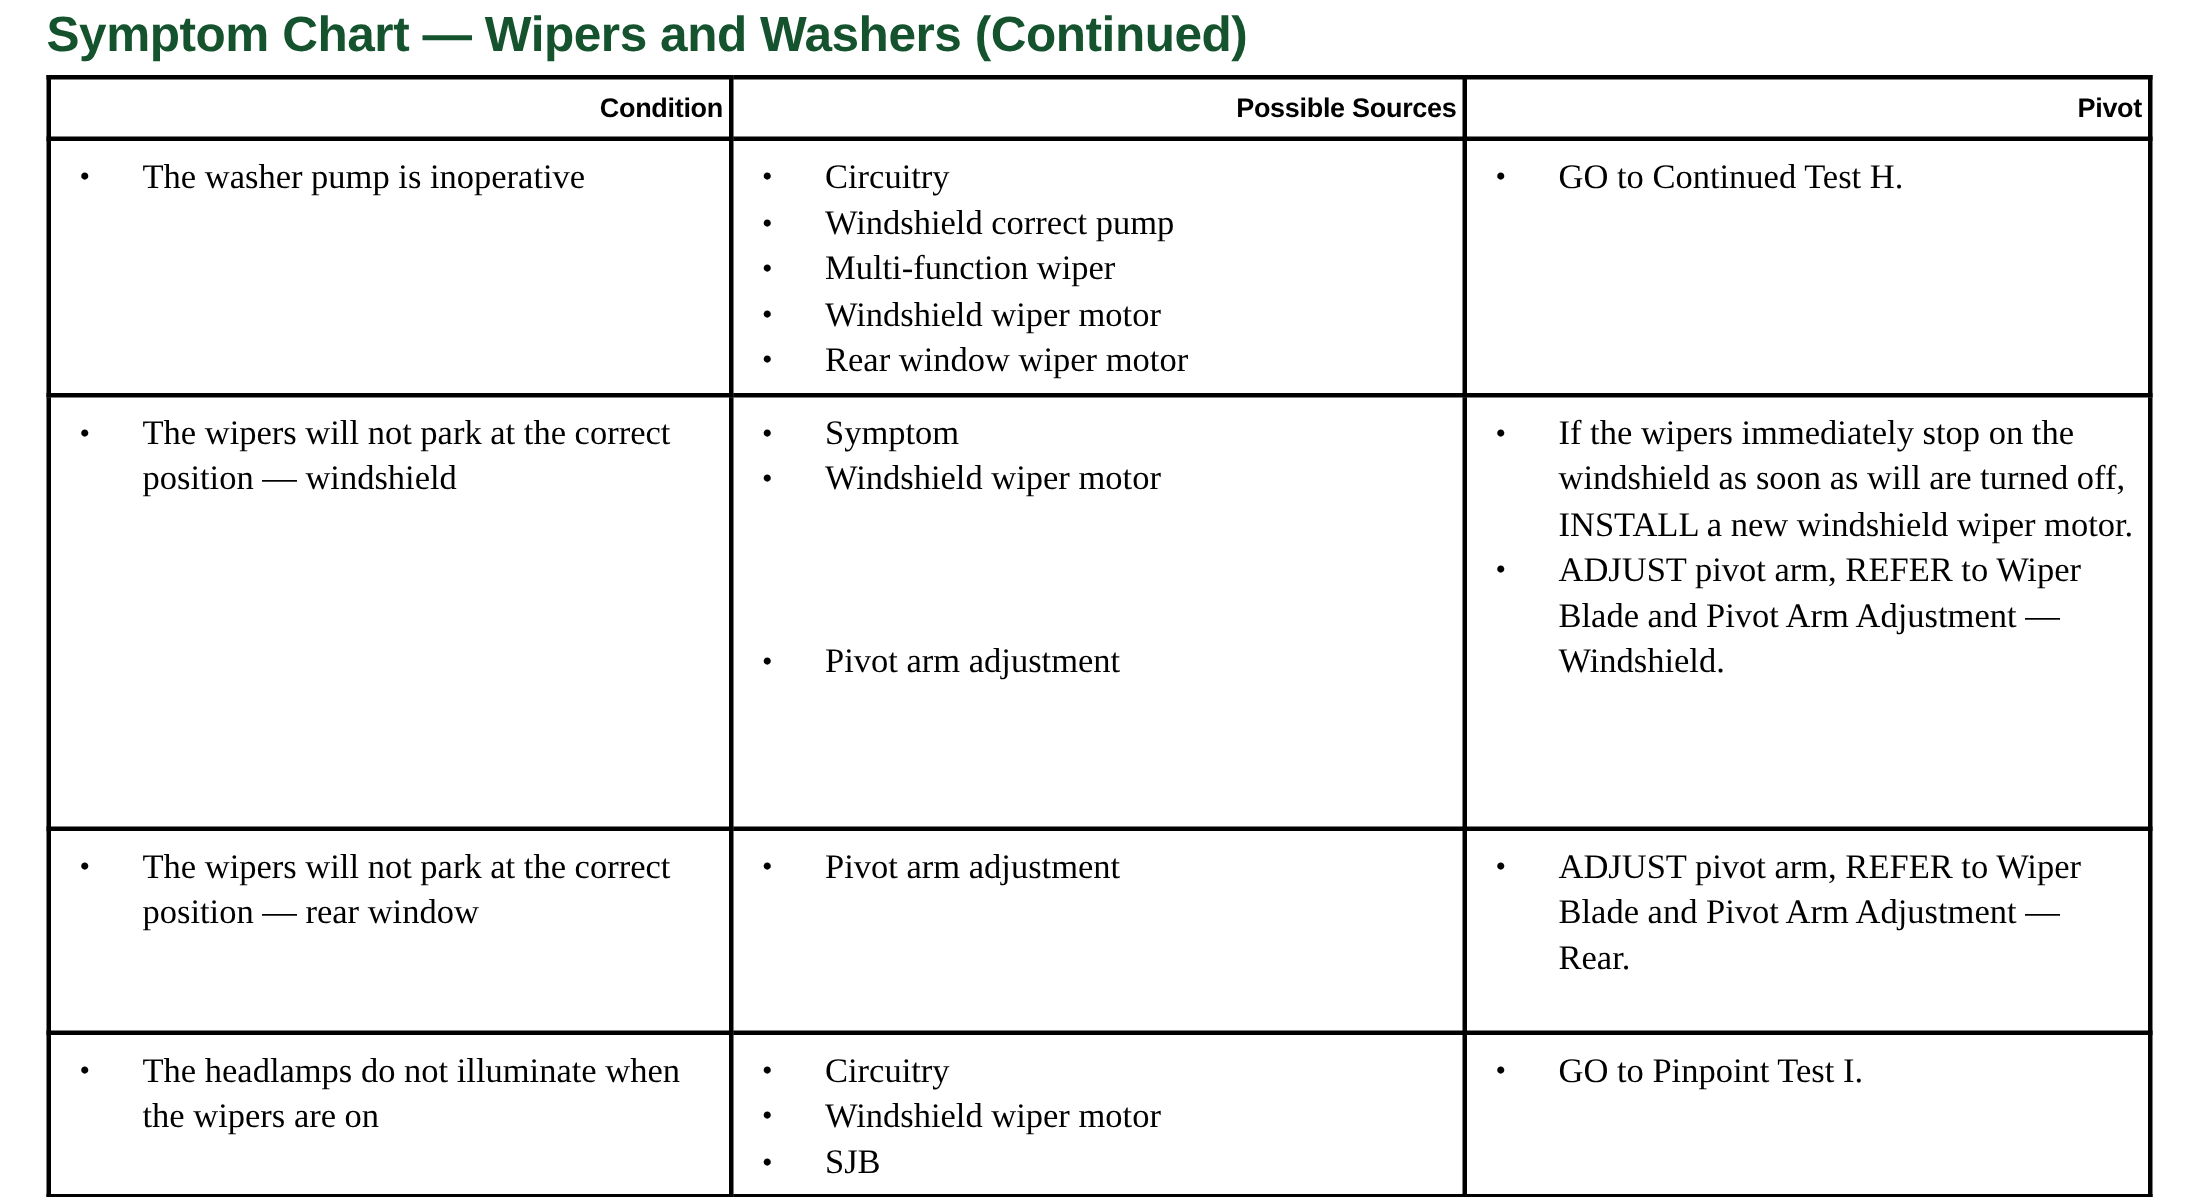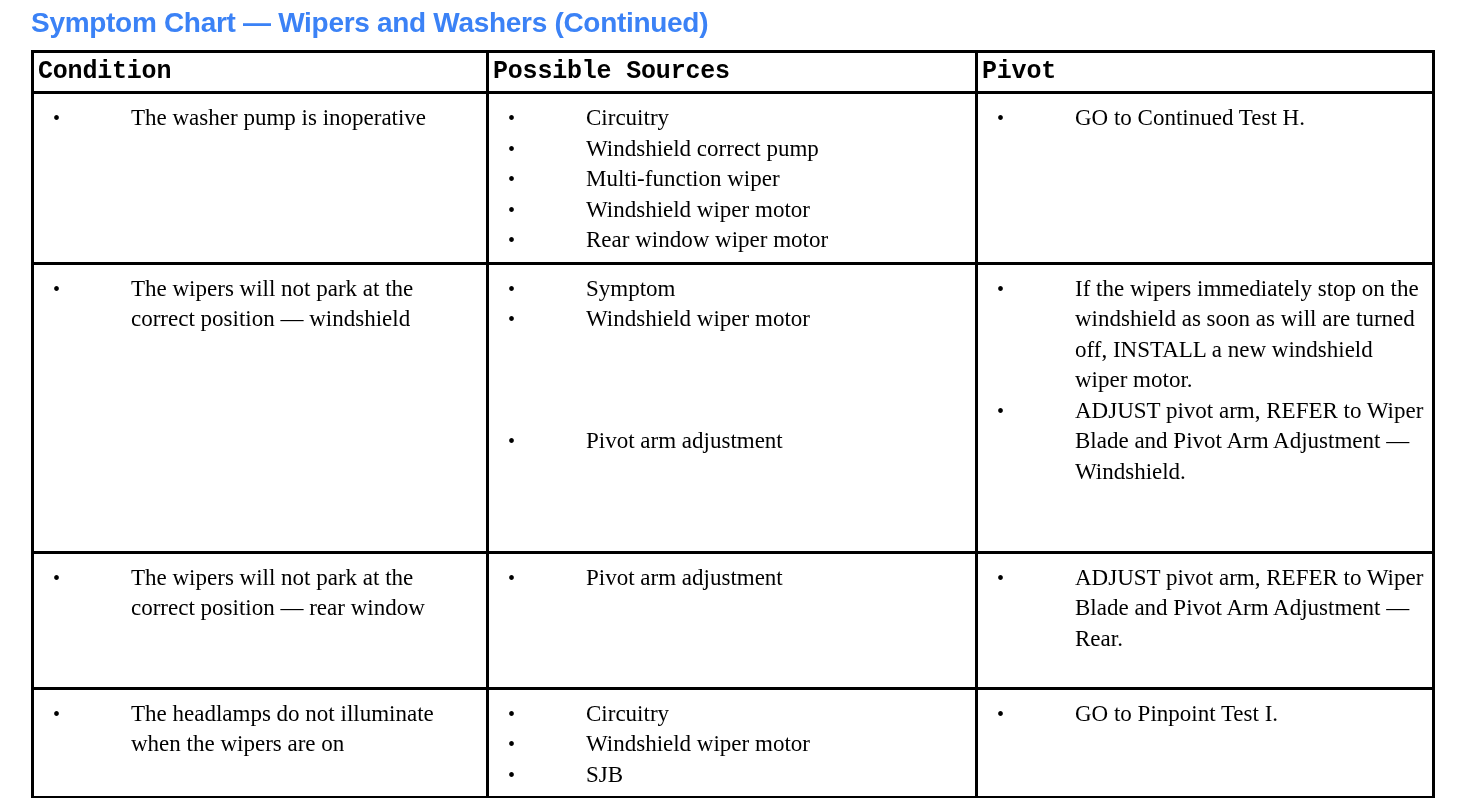--- a/index.html
+++ b/index.html
@@ -18,47 +18,47 @@
     position: relative;
     width: 1472px;
     height: 798px;
   }
   .doc-title {
     position: absolute;
     left: 31px;
     top: 8px;
     font-family: "Liberation Sans", "DejaVu Sans", sans-serif;
     font-weight: bold;
-    font-size: 28px;
+    font-size: 33px;
     line-height: 30px;
     letter-spacing: -0.3px;
     white-space: nowrap;
-    color: #3b82f6;
+    color: #14532d;
   }
   .symptom-table {
     position: absolute;
     left: 31px;
     top: 50px;
     width: 1401px;
     border-collapse: collapse;
     table-layout: fixed;
   }
   .symptom-table th,
   .symptom-table td {
     border: 3px solid #000000;
     padding: 0;
     vertical-align: top;
     background: #ffffff;
   }
   .symptom-table th {
     height: 38px;
-    text-align: left;
-    font-family: Liberation Mono, monospace;
+    text-align: right;
+    font-family: Liberation Sans, sans-serif;
     font-weight: bold;
-    font-size: 25px;
+    font-size: 18px;
     line-height: 38px;
     letter-spacing: -0.2px;
     padding: 0 4px;
   }
   .col-condition { width: 455px; }
   .col-sources   { width: 489px; }
   .col-action    { width: 457px; }
 
   .bullet-list {
     margin: 0;
@@ -76,21 +76,20 @@
     position: absolute;
     left: 19px;
     top: 0;
     width: 14px;
     font-size: 20px;
     line-height: 30.5px;
     text-align: left;
   }
   .bullet-text {
     display: block;
-    margin-left: 36px;
   }
   .spacer-gap {
     display: block;
     height: 91px;
   }
   .row-1 td { height: 164px; }
   .row-2 td { height: 286px; }
   .row-3 td { height: 133px; }
   .row-4 td { height: 104px; }
 </style>

